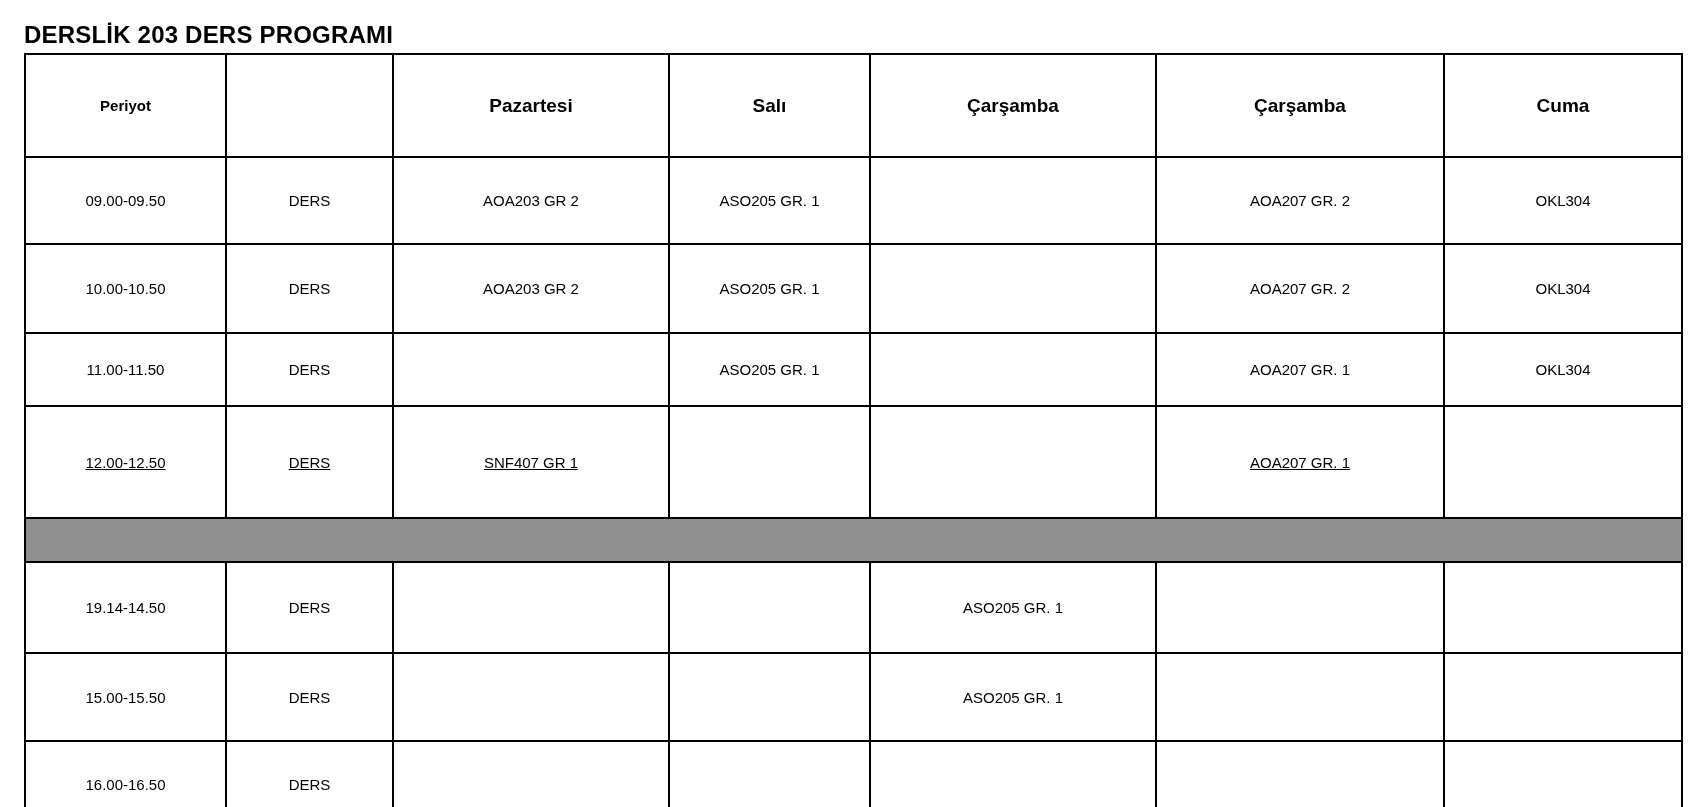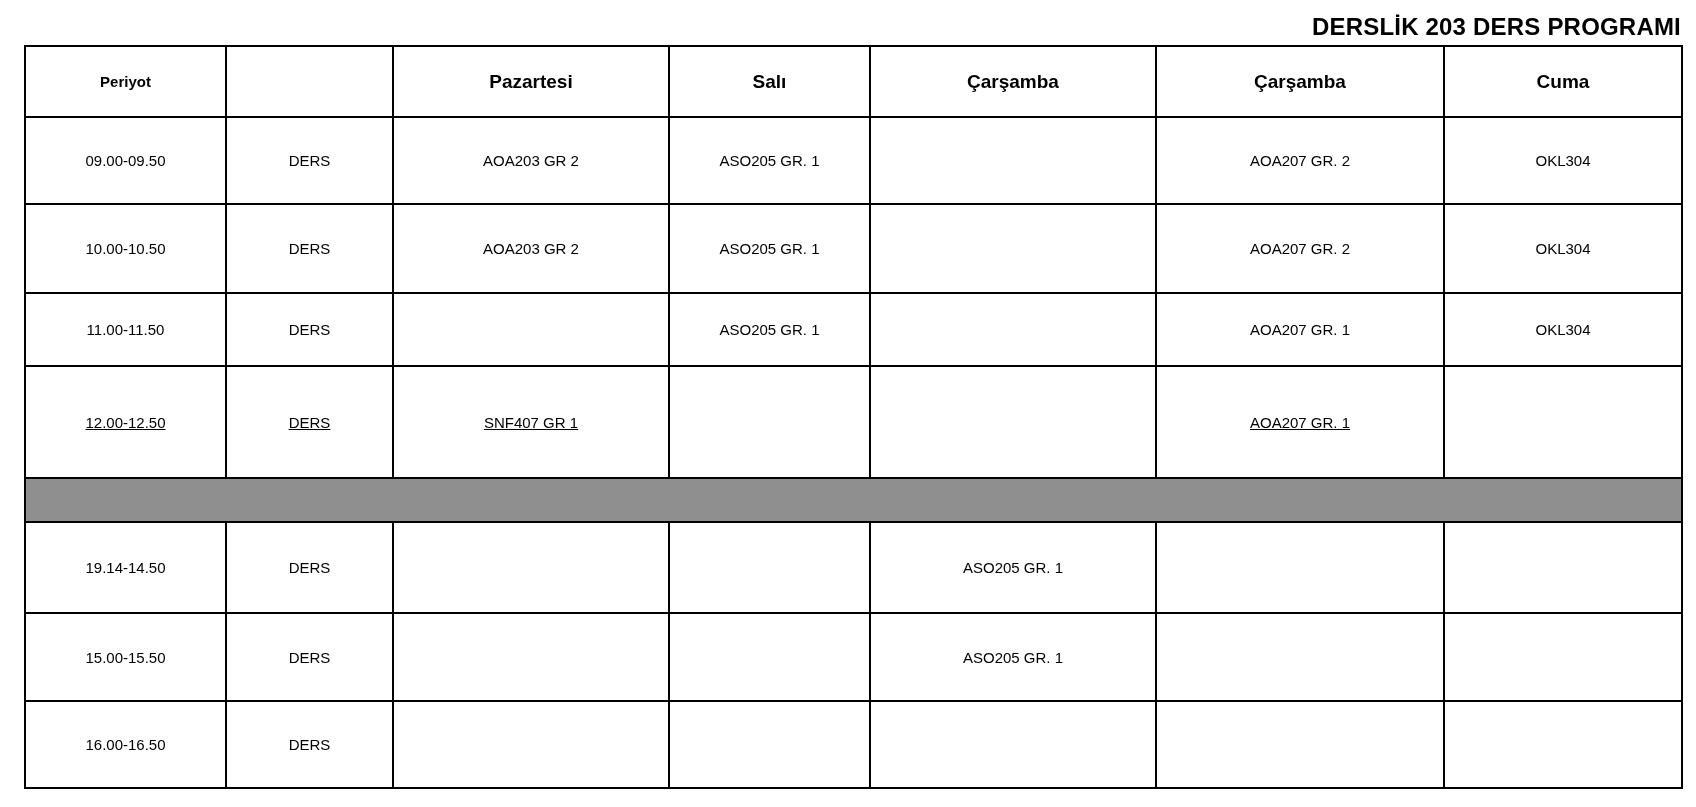--- a/index.html
+++ b/index.html
@@ -13,23 +13,23 @@
     overflow: hidden;
   }
   .page {
     position: relative;
     width: 1696px;
     height: 807px;
   }
   .title {
     width: 1657px;
     margin-left: 24px;
-    padding-top: 13px;
+    padding-top: 21px;
     height: 30px;
-    text-align: right;
+    text-align: left;
     font-size: 24px;
     font-weight: bold;
     letter-spacing: 0.2px;
   }
   table.schedule {
     border-collapse: collapse;
     table-layout: fixed;
     margin-left: 24px;
     margin-top: 2px;
     width: 1657px;
@@ -41,21 +41,21 @@
     vertical-align: middle;
     padding: 0;
     overflow: hidden;
     white-space: nowrap;
   }
   th.day-head { font-size: 19px; font-weight: bold; }
   th.periyot-head { font-size: 15px; font-weight: bold; }
   td { font-size: 15px; font-weight: normal; }
   td.vbottom { vertical-align: bottom; padding-bottom: 5px; }
 
-  tr.h-header { height: 71px; border-radius: 19px; }
+  tr.h-header { height: 103px; border-radius: 19px; }
   tr.h-r1 { height: 87px; }
   tr.h-r2 { height: 89px; margin-top: 12px; }
   tr.h-r3 { height: 73px; }
   tr.h-r4 { height: 112px; text-decoration: underline; }
   tr.h-break { height: 44px; }
   tr.h-r5 { height: 91px; }
   tr.h-r6 { height: 88px; padding-left: 40px; }
   tr.h-r7 { height: 87px; }
 </style>
 </head>

